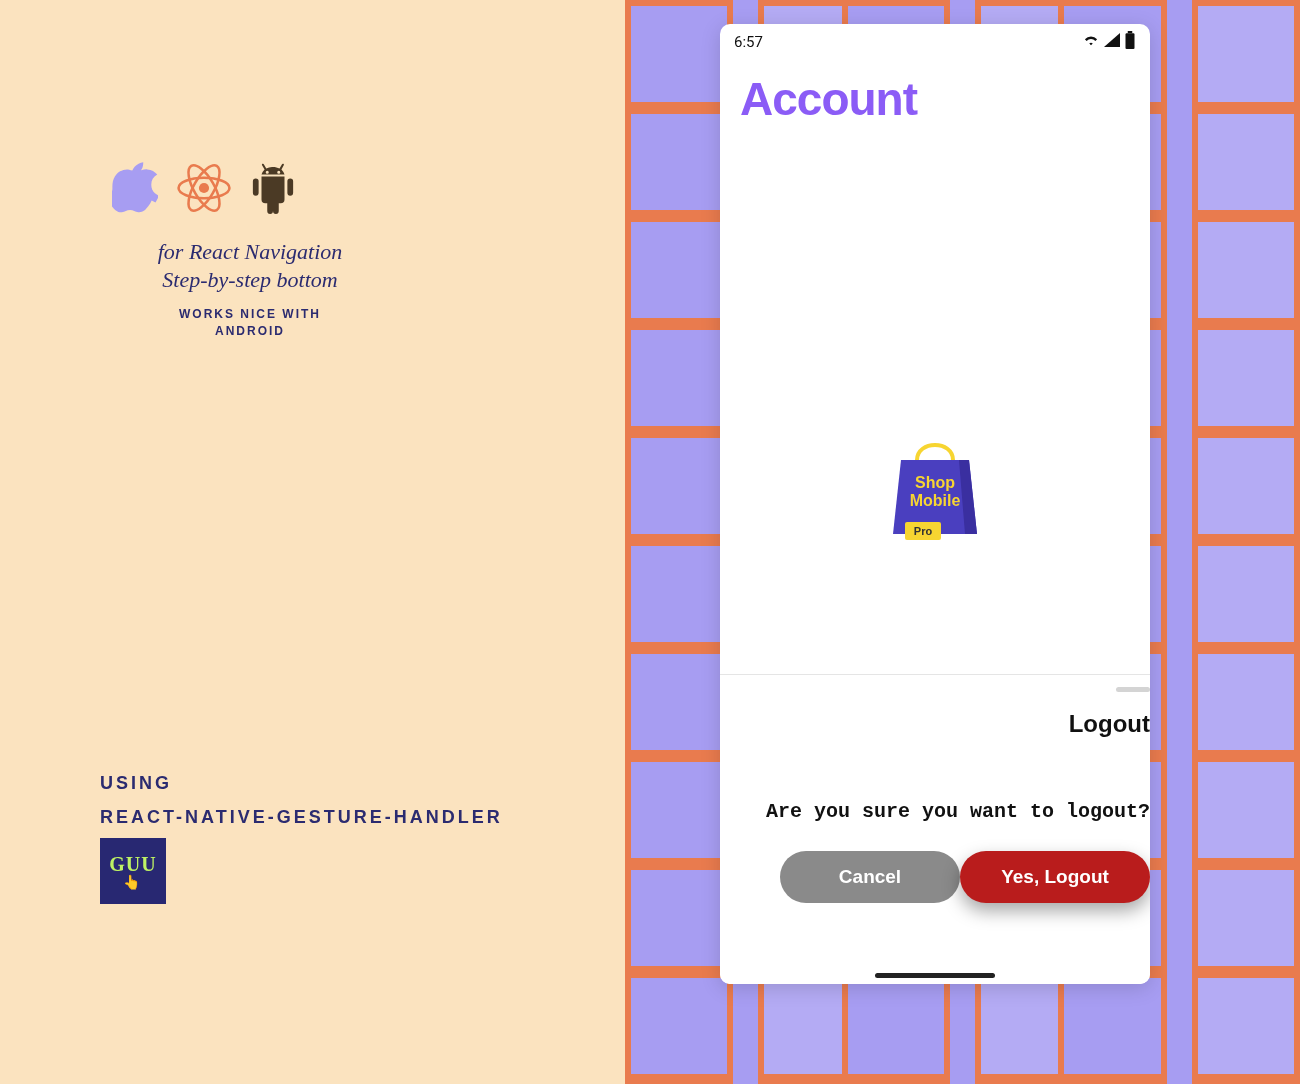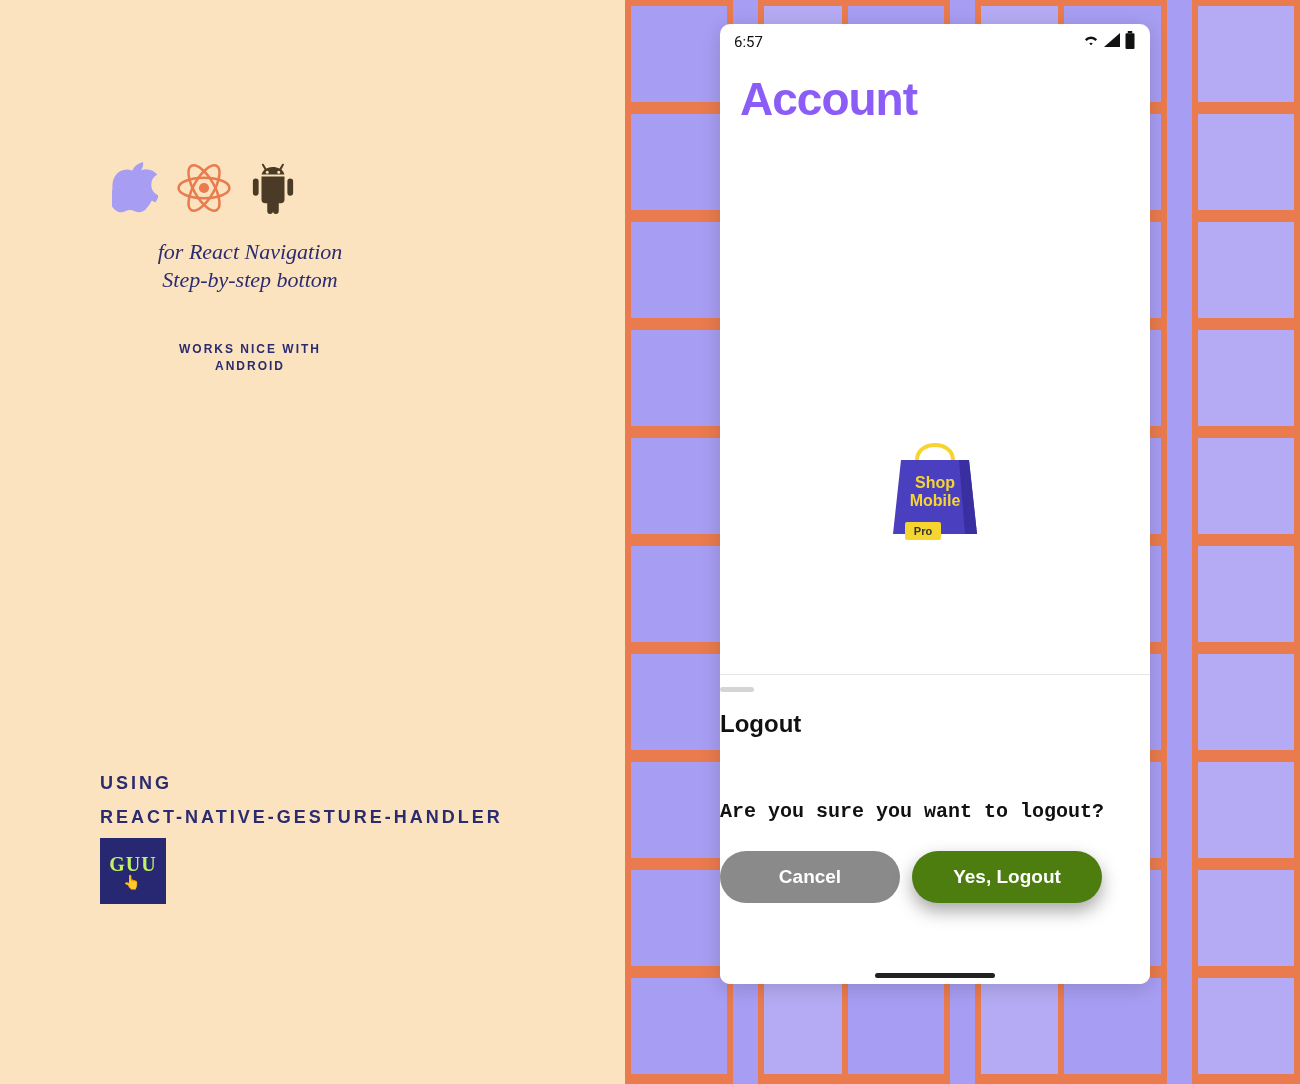--- a/index.html
+++ b/index.html
@@ -40,21 +40,20 @@
     left: 100px;
     top: 306px;
     width: 300px;
     text-align: center;
     font-family: Verdana, Geneva, sans-serif;
     letter-spacing: 2px;
     font-size: 12px;
     color: #2b2b70;
     font-weight: 600;
     line-height: 1.4;
-    margin-top: 35px;
   }
   .headline {
     position: absolute;
     left: 48px;
     top: 460px;
     font-family: Georgia, 'Times New Roman', serif;
     font-size: 58px;
     line-height: 1.12;
     color: #282872;
     letter-spacing: -0.5px;
@@ -155,21 +154,21 @@
   .sheet {
     position: absolute;
     bottom: 0;
     left: 0;
     right: 0;
     height: 310px;
     background: #fff;
     border-top: 1px solid #e5e5e5;
     display: flex;
     flex-direction: column;
-    align-items: flex-start;
+    align-items: flex-end;
     padding-top: 12px;
   }
   .drag-handle {
     width: 34px;
     height: 5px;
     border-radius: 3px;
     background: #d4d4d4;
     margin-bottom: 18px;
   }
   .sheet-title {
@@ -181,40 +180,39 @@
   .sheet-msg {
     margin-top: 62px;
     font-family: Liberation Mono, monospace;
     font-size: 20px;
     font-weight: 600;
     color: #111;
     text-align: center;
   }
   .btn-row {
     display: flex;
-    gap: 12px;
     margin-top: 28px;
   }
   .btn {
     border: none;
     height: 52px;
     border-radius: 26px;
     font-family: Arial, sans-serif;
     font-size: 19px;
     font-weight: 600;
     padding: 0 36px;
     cursor: pointer;
   }
   .btn.cancel {
     background: #8a8a8a;
     color: #fff;
     min-width: 180px;
   }
   .btn.confirm {
-    background: #4d7c0f;
+    background: #b91c1c;
     color: #fff;
     min-width: 190px;
     box-shadow: 0 8px 18px rgba(0,0,0,0.35);
   }
   .home-indicator {
     position: absolute;
     bottom: 6px;
     left: 50%;
     transform: translateX(-50%);
     width: 120px;

